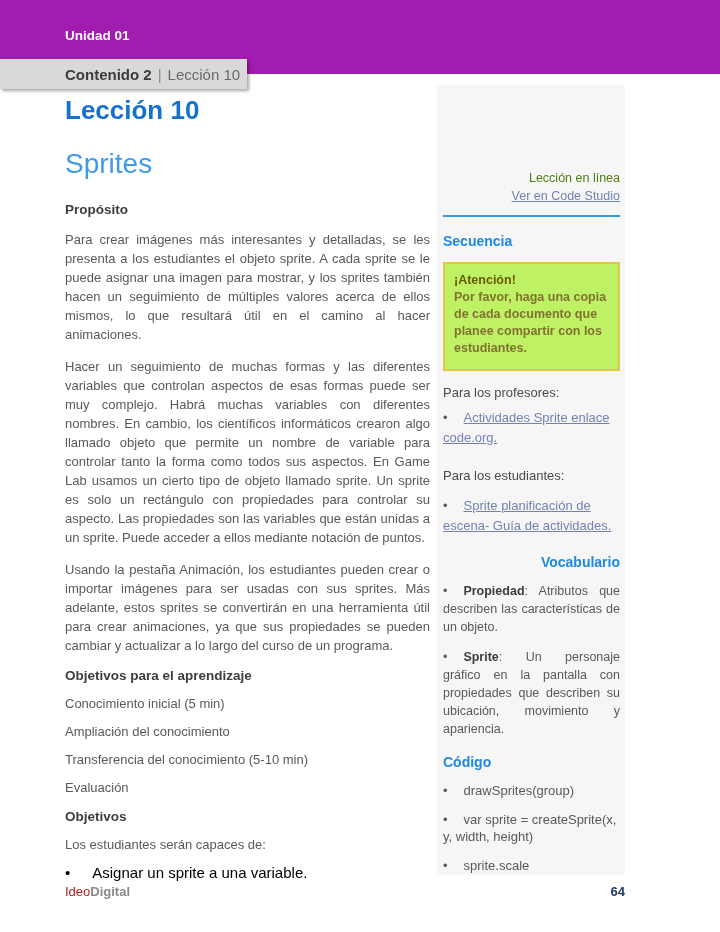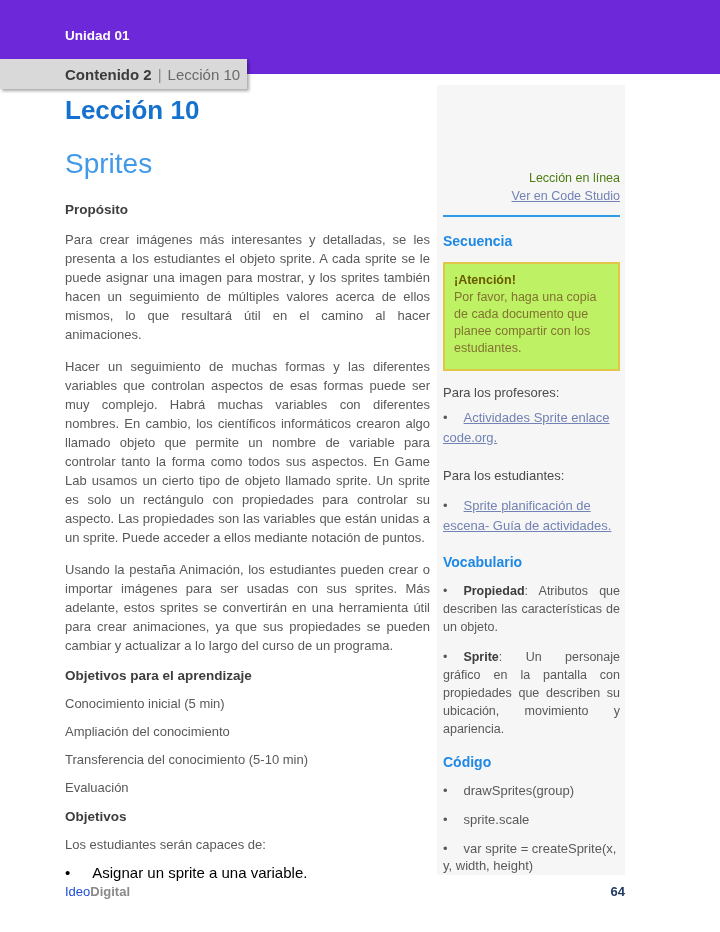--- a/index.html
+++ b/index.html
@@ -9,21 +9,21 @@
     background: #ffffff;
     font-family: "Liberation Sans", sans-serif;
     color: #595959;
     overflow: hidden;
   }
 
   
   .top-bar {
     position: absolute; top: 0; left: 0;
     width: 720px; height: 74px;
-    background: #6d28d9;
+    background: #a21caf;
     text-align: center;
   }
   .unit-label {
     position: absolute; top: 28px; left: 65px;
     color: #ffffff; font-weight: bold; font-size: 13.5px;
   }
   .breadcrumb-tab {
     position: absolute; top: 59px; left: 0;
     width: 247px; height: 30px;
     background: #d9d9d9;
@@ -99,21 +99,21 @@
     margin-top: 16px;
   }
   .attention-box {
     margin-top: 13px;
     background: #bef264;
     border: 2px solid #e2c64a;
     padding: 8px 9px 12px 9px;
     line-height: 17px;
   }
   .attention-title { color: #6a5800; font-weight: bold; }
-  .attention-body { color: #827232; }
+  .attention-body { color: #827232; font-weight: bold; }
   .sb-label { color: #4a4a4a; margin-top: 14px; font-size: 13px; }
   .sb-bullet {
     margin-top: 8px; line-height: 20px; font-size: 13px; color: #595959;
   }
   .sb-bullet .dot { padding-right: 16px; color: #595959; }
   .sb-bullet.gap { margin-top: 13px; }
   .vocab-item {
     margin-top: 12px; line-height: 18px; text-align: justify;
     color: #595959;
   }
@@ -122,21 +122,21 @@
   .code-item {
     margin-top: 12px; line-height: 17px; color: #595959; font-size: 13px;
   }
   .code-item .dot { padding-right: 16px; }
 
   
   .footer-brand {
     position: absolute; left: 65px; top: 884px;
     font-size: 13px;
   }
-  .brand-light { color: #1d4ed8; }
+  .brand-light { color: #b91c1c; }
   .brand-bold { color: #8a8a8a; font-weight: bold; }
   .page-number {
     position: absolute; top: 884px; right: 95px;
     color: #1f3a63; font-weight: bold; font-size: 13px;
   }
 </style>
 </head>
 <body>
 
 <div class="top-bar">
@@ -187,36 +187,36 @@
   <div class="sb-label">Para los profesores:</div>
   <div class="sb-bullet">
     <span class="dot">•</span><a class="link">Actividades Sprite enlace code.org.</a>
   </div>
 
   <div class="sb-label" style="margin-top:20px;">Para los estudiantes:</div>
   <div class="sb-bullet gap">
     <span class="dot">•</span><a class="link">Sprite planificación de escena- Guía de actividades.</a>
   </div>
 
-  <div class="sb-heading" style="margin-top:18px;">Vocabulario</div>
+  <div class="sb-heading" style="margin-top:18px;text-align:right;">Vocabulario</div>
   <div class="vocab-item">
     <span class="dot">•</span><span class="vocab-term">Propiedad</span><span>: Atributos que describen las características de un objeto.</span>
   </div>
   <div class="vocab-item">
     <span class="dot">•</span><span class="vocab-term">Sprite</span><span>: Un personaje gráfico en la pantalla con propiedades que describen su ubicación, movimiento y apariencia.</span>
   </div>
 
   <div class="sb-heading">Código</div>
   <div class="code-item">
     <span class="dot">•</span><span>drawSprites(group)</span>
   </div>
   <div class="code-item">
+    <span class="dot">•</span><span>var sprite = createSprite(x, y, width, height)</span>
+  </div>
+  <div class="code-item">
     <span class="dot">•</span><span>sprite.scale</span>
-  </div>
-  <div class="code-item">
-    <span class="dot">•</span><span>var sprite = createSprite(x, y, width, height)</span>
   </div>
 </div>
 
 <div class="footer-brand">
   <span class="brand-light">Ideo</span><span class="brand-bold">Digital</span>
 </div>
 <div class="page-number">64</div>
 
 </body></html>

